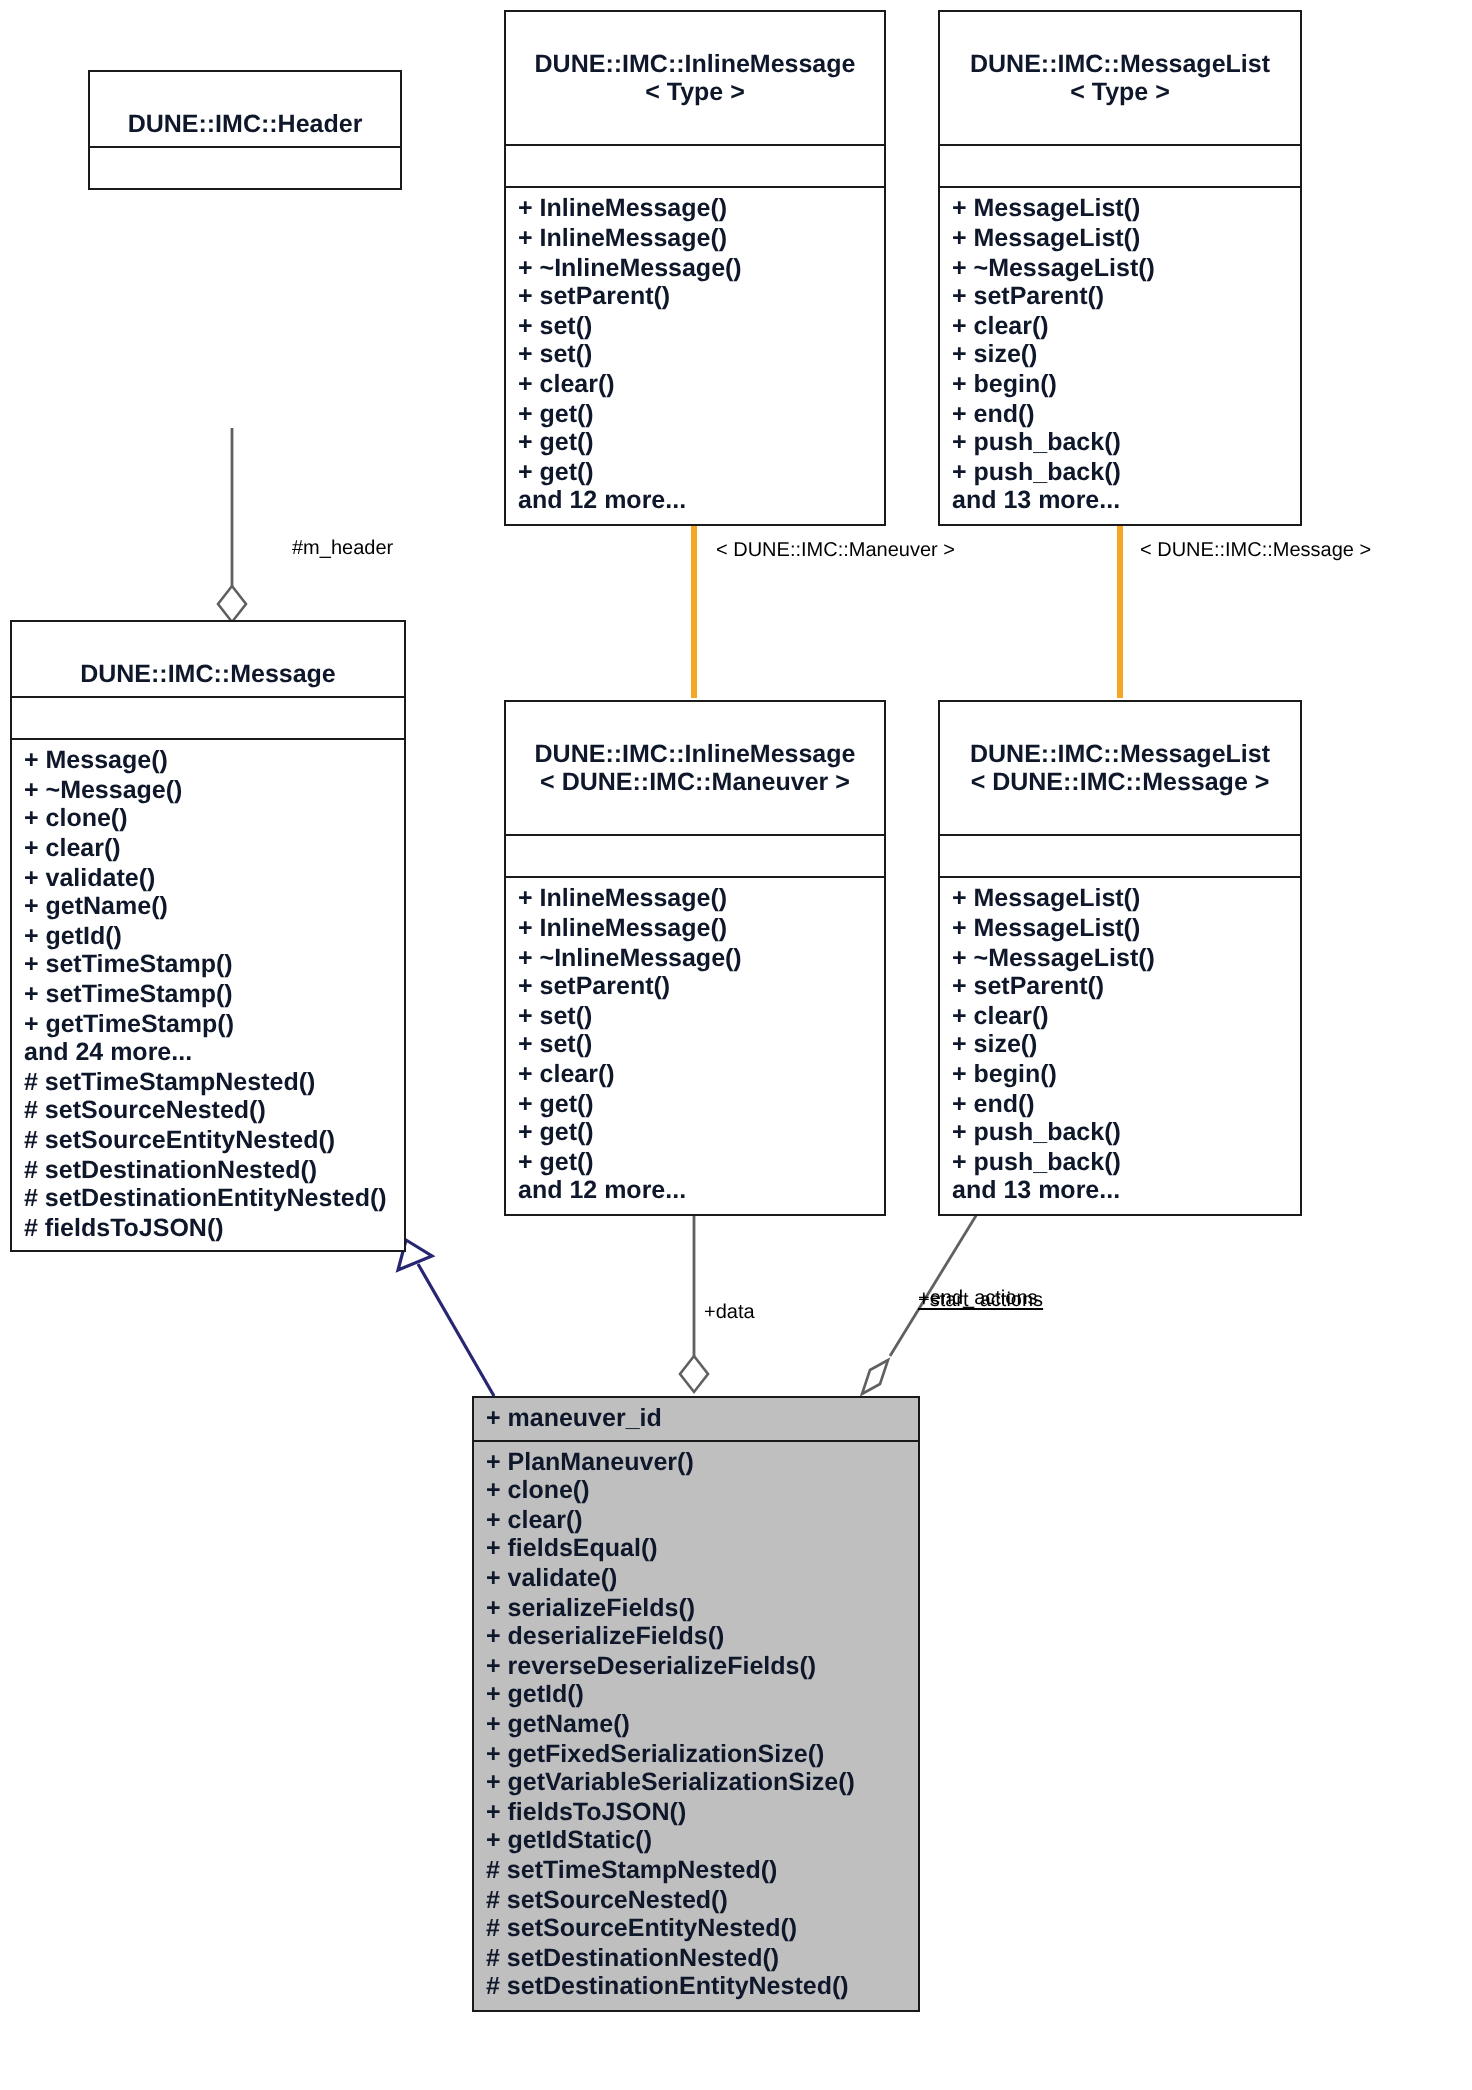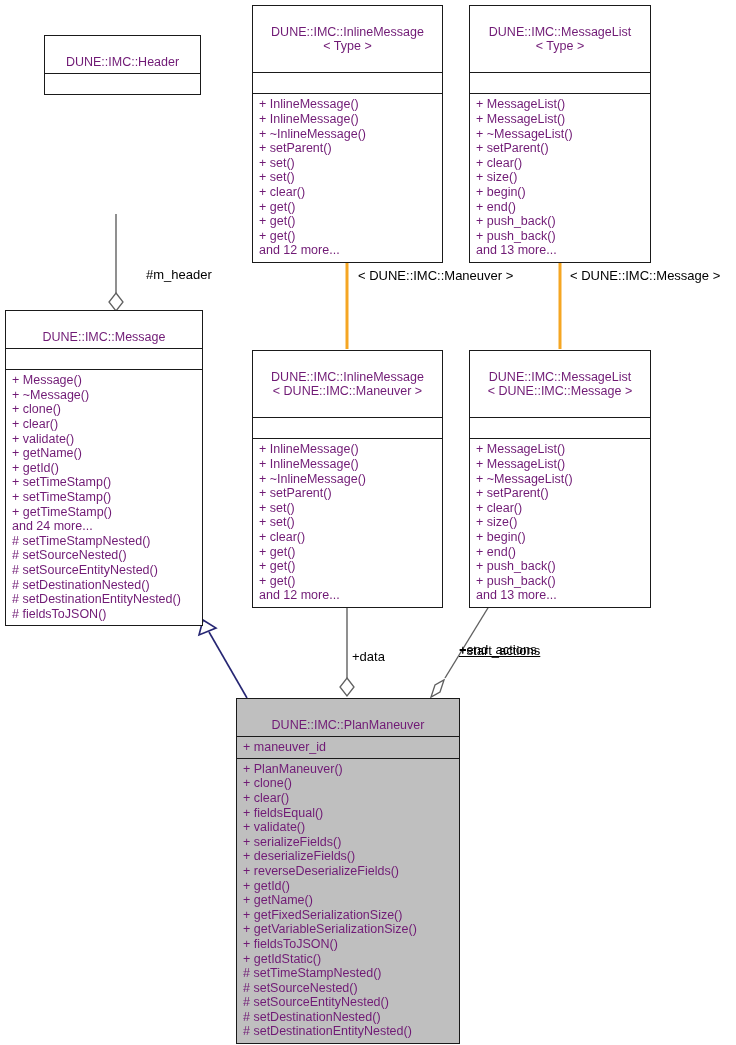--- a/index.html
+++ b/index.html
@@ -24,22 +24,23 @@
     height: 1045px;
     pointer-events: none;
   }
   .uml-box {
     position: absolute;
     box-sizing: border-box;
     border: 1px solid #1a1a1a;
     background: #ffffff;
     font-size: 12.5px;
     line-height: 14.6px;
-    color: #701a75;
+    color: #0f172a;
     z-index: 5;
+    font-weight: bold;
   }
   .uml-box.filled {
     background: #bfbfbf;
     border: 1px solid #1a1a1a;
   }
   .box-title {
     text-align: center;
     padding: 4px 6px 4px 6px;
     border-bottom: 1px solid #1a1a1a;
     white-space: pre-line;
@@ -59,21 +60,21 @@
   .box-ops {
     padding: 3px 6px 4px 6px;
   }
   .member {
     white-space: nowrap;
     text-align: left;
   }
   .edge-label {
     position: absolute;
     font-family: "Liberation Sans", sans-serif;
-    font-size: 13px;
+    font-size: 10px;
     line-height: 14.5px;
     color: #000000;
     white-space: nowrap;
     background: transparent;
     z-index: 6;
   }
 </style>
 </head>
 <body>
 
@@ -238,23 +239,20 @@
         <div class="member">+ size()</div>
         <div class="member">+ begin()</div>
         <div class="member">+ end()</div>
         <div class="member">+ push_back()</div>
         <div class="member">+ push_back()</div>
         <div class="member">and 13 more...</div>
       </div>
   </div>
 
   <div class="uml-box filled" style="left:236px; top:698px; width:224px;">
-    <div class="box-title">
-      <span>DUNE::IMC::PlanManeuver</span>
-    </div>
     <div class="box-attrs">
         <div class="member">+ maneuver_id</div>
       </div>
     <div class="box-ops">
         <div class="member">+ PlanManeuver()</div>
         <div class="member">+ clone()</div>
         <div class="member">+ clear()</div>
         <div class="member">+ fieldsEqual()</div>
         <div class="member">+ validate()</div>
         <div class="member">+ serializeFields()</div>

